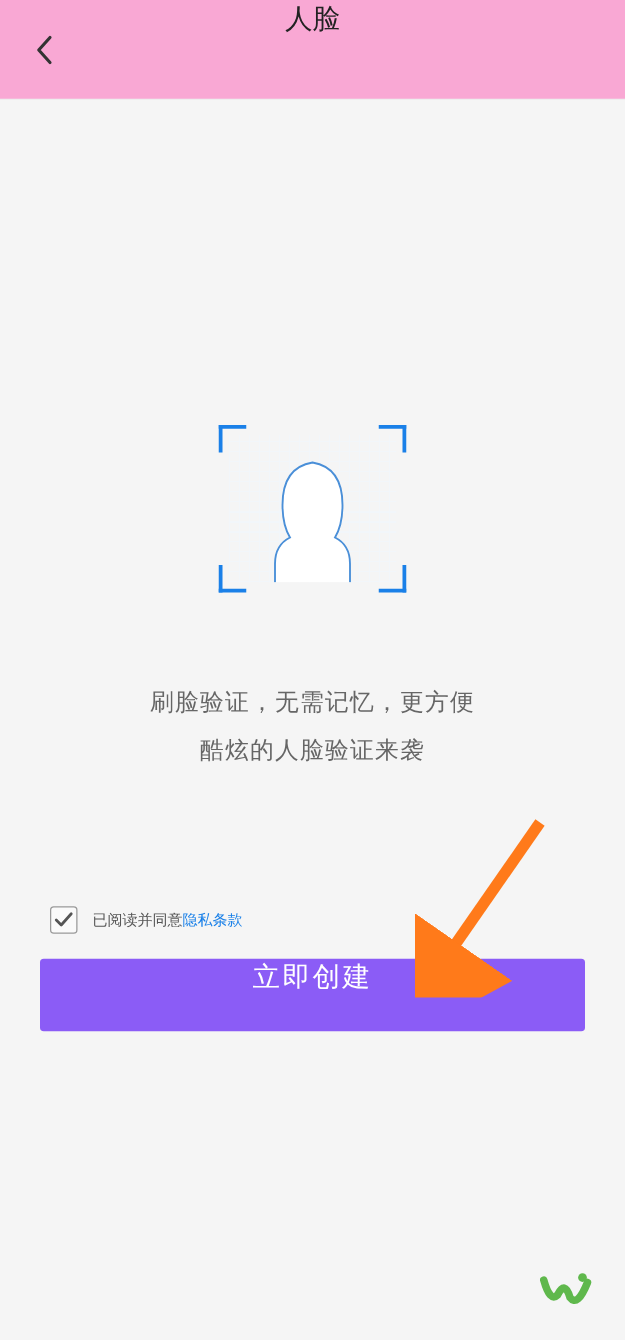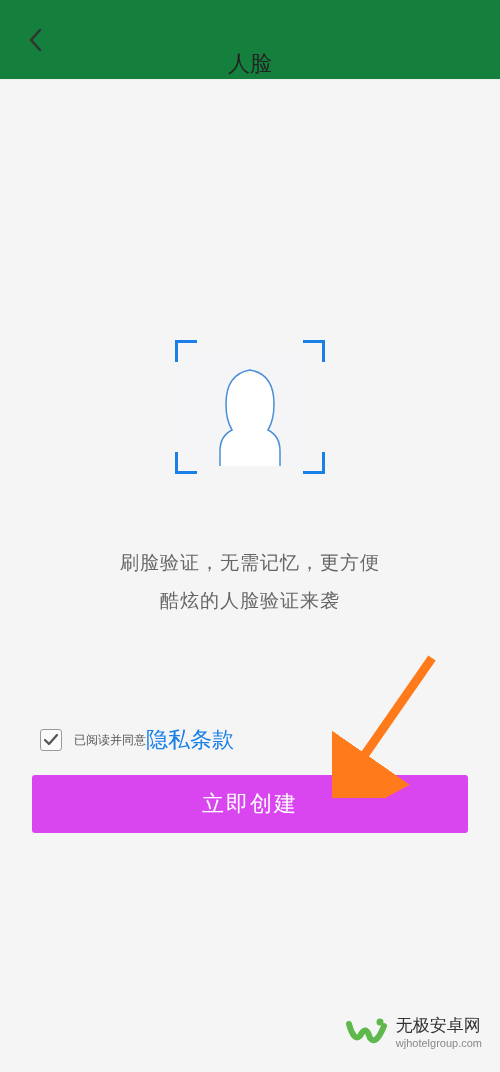--- a/index.html
+++ b/index.html
@@ -7,23 +7,23 @@
       width: 500px;
       height: 1072px;
       background: #f5f5f5;
       font-family: -apple-system, "PingFang SC", "Microsoft YaHei", sans-serif;
       position: relative;
       overflow: hidden;
     }
     .header {
       width: 100%;
       height: 80px;
-      background: #15803d;
-      display: flex;
-      align-items: flex-end;
+      background: #f9a8d4;
+      display: flex;
+      align-items: flex-start;
       position: relative;
       border-bottom: 1px solid #eee;
     }
     .back-btn {
       position: absolute;
       left: 20px;
       top: 50%;
       transform: translateY(-50%);
       cursor: pointer;
       padding: 8px;
@@ -92,32 +92,32 @@
       margin-right: 12px;
       cursor: pointer;
       background: #fafafa;
     }
     .checkbox-wrap svg { display: block; }
     .agree-text {
       font-size: 12px;
       color: #555;
     }
     .link-text {
-      font-size: 22px;
+      font-size: 12px;
       color: #1a80e8;
       cursor: pointer;
     }
     .create-btn {
       margin: 20px 32px 0 32px;
       height: 58px;
-      background: #d946ef;
+      background: #8b5cf6;
       color: #fff;
       font-size: 22px;
       display: flex;
-      align-items: center;
+      align-items: flex-start;
       justify-content: center;
       border-radius: 3px;
       cursor: pointer;
       letter-spacing: 2px;
     }
     .arrow-overlay {
       position: absolute;
       top: 648px;
       left: 332px;
       pointer-events: none;
@@ -198,17 +198,13 @@
     </marker>
   </defs>
   <line x1="100" y1="10" x2="18" y2="128" stroke="#ff7a1a" stroke-width="9" marker-end="url(#ah)"></line>
 </svg>
 
 <div class="watermark">
   <svg class="wm-logo" viewBox="0 0 42 42">
     <path d="M3 12 Q 8 30 14 24 Q 20 12 24 26 Q 30 34 38 14" stroke="#5fb84c" stroke-width="6" fill="none" stroke-linecap="round"></path>
     <circle cx="34" cy="10" r="3.5" fill="#5fb84c"></circle>
   </svg>
-  <div>
-    <div class="wm-text-top">无极安卓网</div>
-    <div class="wm-text-bottom">wjhotelgroup.com</div>
-  </div>
 </div>
 
 </body></html>

